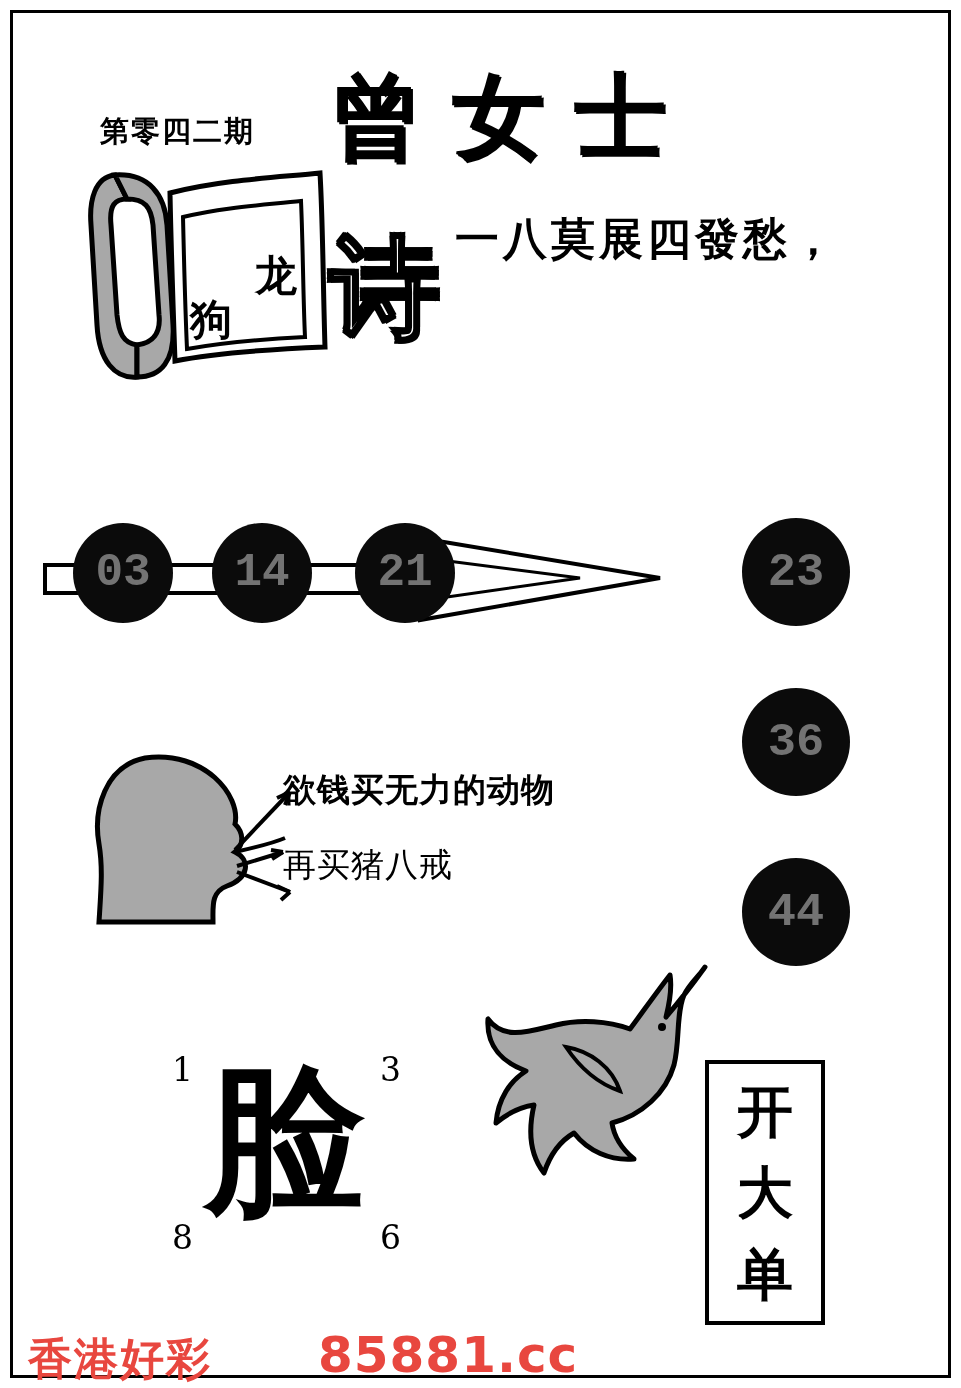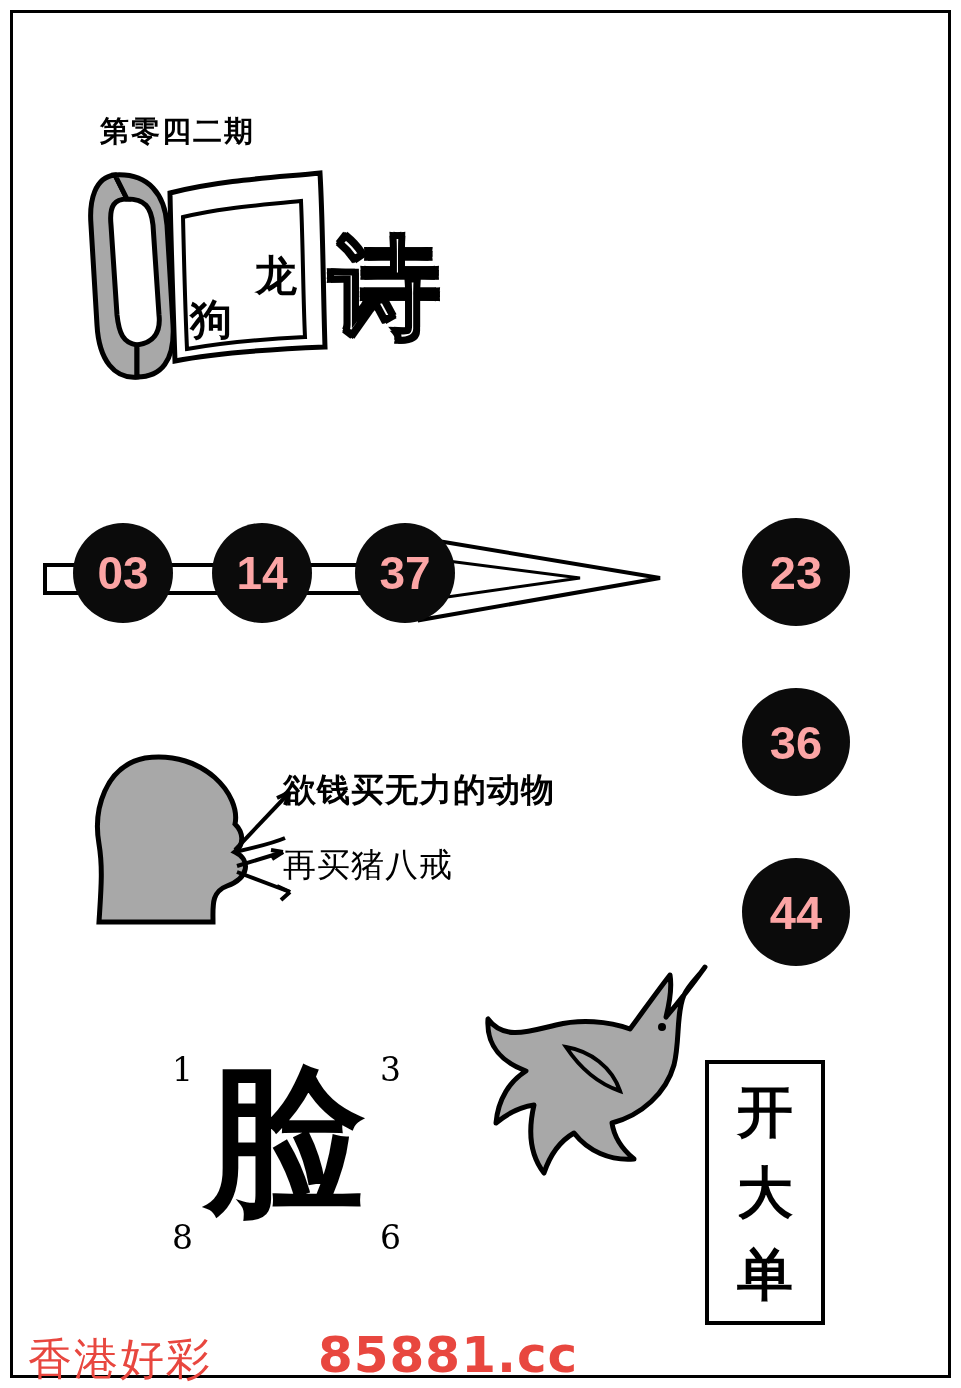--- a/index.html
+++ b/index.html
@@ -92,22 +92,22 @@
     font-weight: bold;
     font-size: 50px;
     color: #000;
     letter-spacing: 1px;
   }
   .code-line .label { letter-spacing: 6px; }
   .ball {
     position: absolute;
     border-radius: 50%;
     background: #0b0b0b;
-    color: #fca5a5;
-    font-family: Liberation Sans, sans-serif;
+    color: #737373;
+    font-family: Liberation Mono, monospace;
     font-weight: bold;
     display: flex;
     align-items: center;
     justify-content: center;
   }
   .ball-left { width: 100px; height: 100px; font-size: 46px; top: 523px; }
   .ball-right { width: 108px; height: 108px; font-size: 47px; left: 742px; }
   .arrow-svg { position: absolute; left: 40px; top: 520px; }
   .head-svg { position: absolute; left: 85px; top: 740px; }
   .speech-1 {
@@ -167,21 +167,21 @@
     font-weight: bold;
     color: #000;
     line-height: 1;
   }
   .footer-left {
     position: absolute;
     left: 28px;
     top: 1330px;
     font-family: "DejaVu Sans", sans-serif;
     font-size: 44px;
-    font-weight: normal;
+    font-weight: bold;
     color: #e8473f;
     letter-spacing: 2px;
   }
   .footer-right {
     position: absolute;
     left: 318px;
     top: 1326px;
     font-family: "DejaVu Sans", sans-serif;
     font-size: 50px;
     font-weight: bold;
@@ -190,22 +190,24 @@
   }
 </style>
 </head>
 <body>
 
 <div id="page">
   <div class="frame"></div>
 
   <div class="issue">第零四二期</div>
 
+  <div class="brand">曾女士</div>
 
   <div class="poem">
+    <div>一八莫展四發愁，</div>
   </div>
 
   <div class="phone-svg">
     <svg width="290" height="230" viewBox="0 0 290 230">
       <path d="M40 10 C20 12 14 35 16 60 L22 160 C24 196 40 214 62 212 L62 180 C48 178 44 168 42 150 L36 60 C34 40 40 34 52 34 Z" fill="#a8a8a8" stroke="#000" stroke-width="5"></path>
       <path d="M52 34 C70 34 76 42 78 60 L84 150 C86 168 78 178 62 180 L62 212 C86 212 100 196 98 160 L92 60 C90 30 74 8 40 10 Z" fill="#a8a8a8" stroke="#000" stroke-width="5"></path>
       <path d="M95 28 C150 14 210 12 245 8 C248 60 248 120 250 182 C200 184 140 188 100 196 C98 140 96 80 95 28 Z" fill="#ffffff" stroke="#000" stroke-width="5"></path>
       <path d="M108 52 C150 42 190 40 226 36 C228 80 228 130 230 172 C190 174 146 178 112 184 C110 140 109 96 108 52 Z" fill="#ffffff" stroke="#000" stroke-width="4"></path>
     </svg>
   </div>
@@ -218,21 +220,21 @@
   <div class="arrow-svg">
     <svg width="640" height="120" viewBox="0 0 640 120">
       <rect x="5" y="45" width="420" height="28" fill="#ffffff" stroke="#000" stroke-width="4"></rect>
       <path d="M380 18 L620 58 L380 100 Z" fill="#ffffff" stroke="#000" stroke-width="4"></path>
       <path d="M400 40 L540 58 L400 78 Z" fill="#ffffff" stroke="#000" stroke-width="3"></path>
     </svg>
   </div>
 
   <div class="ball ball-left" style="left:73px;">03</div>
   <div class="ball ball-left" style="left:212px;">14</div>
-  <div class="ball ball-left" style="left:355px;">37</div>
+  <div class="ball ball-left" style="left:355px;">21</div>
 
   <div class="ball ball-right" style="top:518px;">23</div>
   <div class="ball ball-right" style="top:688px;">36</div>
   <div class="ball ball-right" style="top:858px;">44</div>
 
   <div class="head-svg">
     <svg width="270" height="200" viewBox="0 0 270 200">
       <path d="M60 18 C20 26 8 70 14 104 C18 128 16 150 14 182 L128 182 C128 166 126 152 142 146 C164 138 166 120 150 112
                C160 104 158 92 150 84 C156 56 120 10 60 18 Z" fill="#a8a8a8" stroke="#000" stroke-width="5"></path>
       <path d="M150 112 C168 108 186 104 200 98" fill="none" stroke="#000" stroke-width="4"></path>

